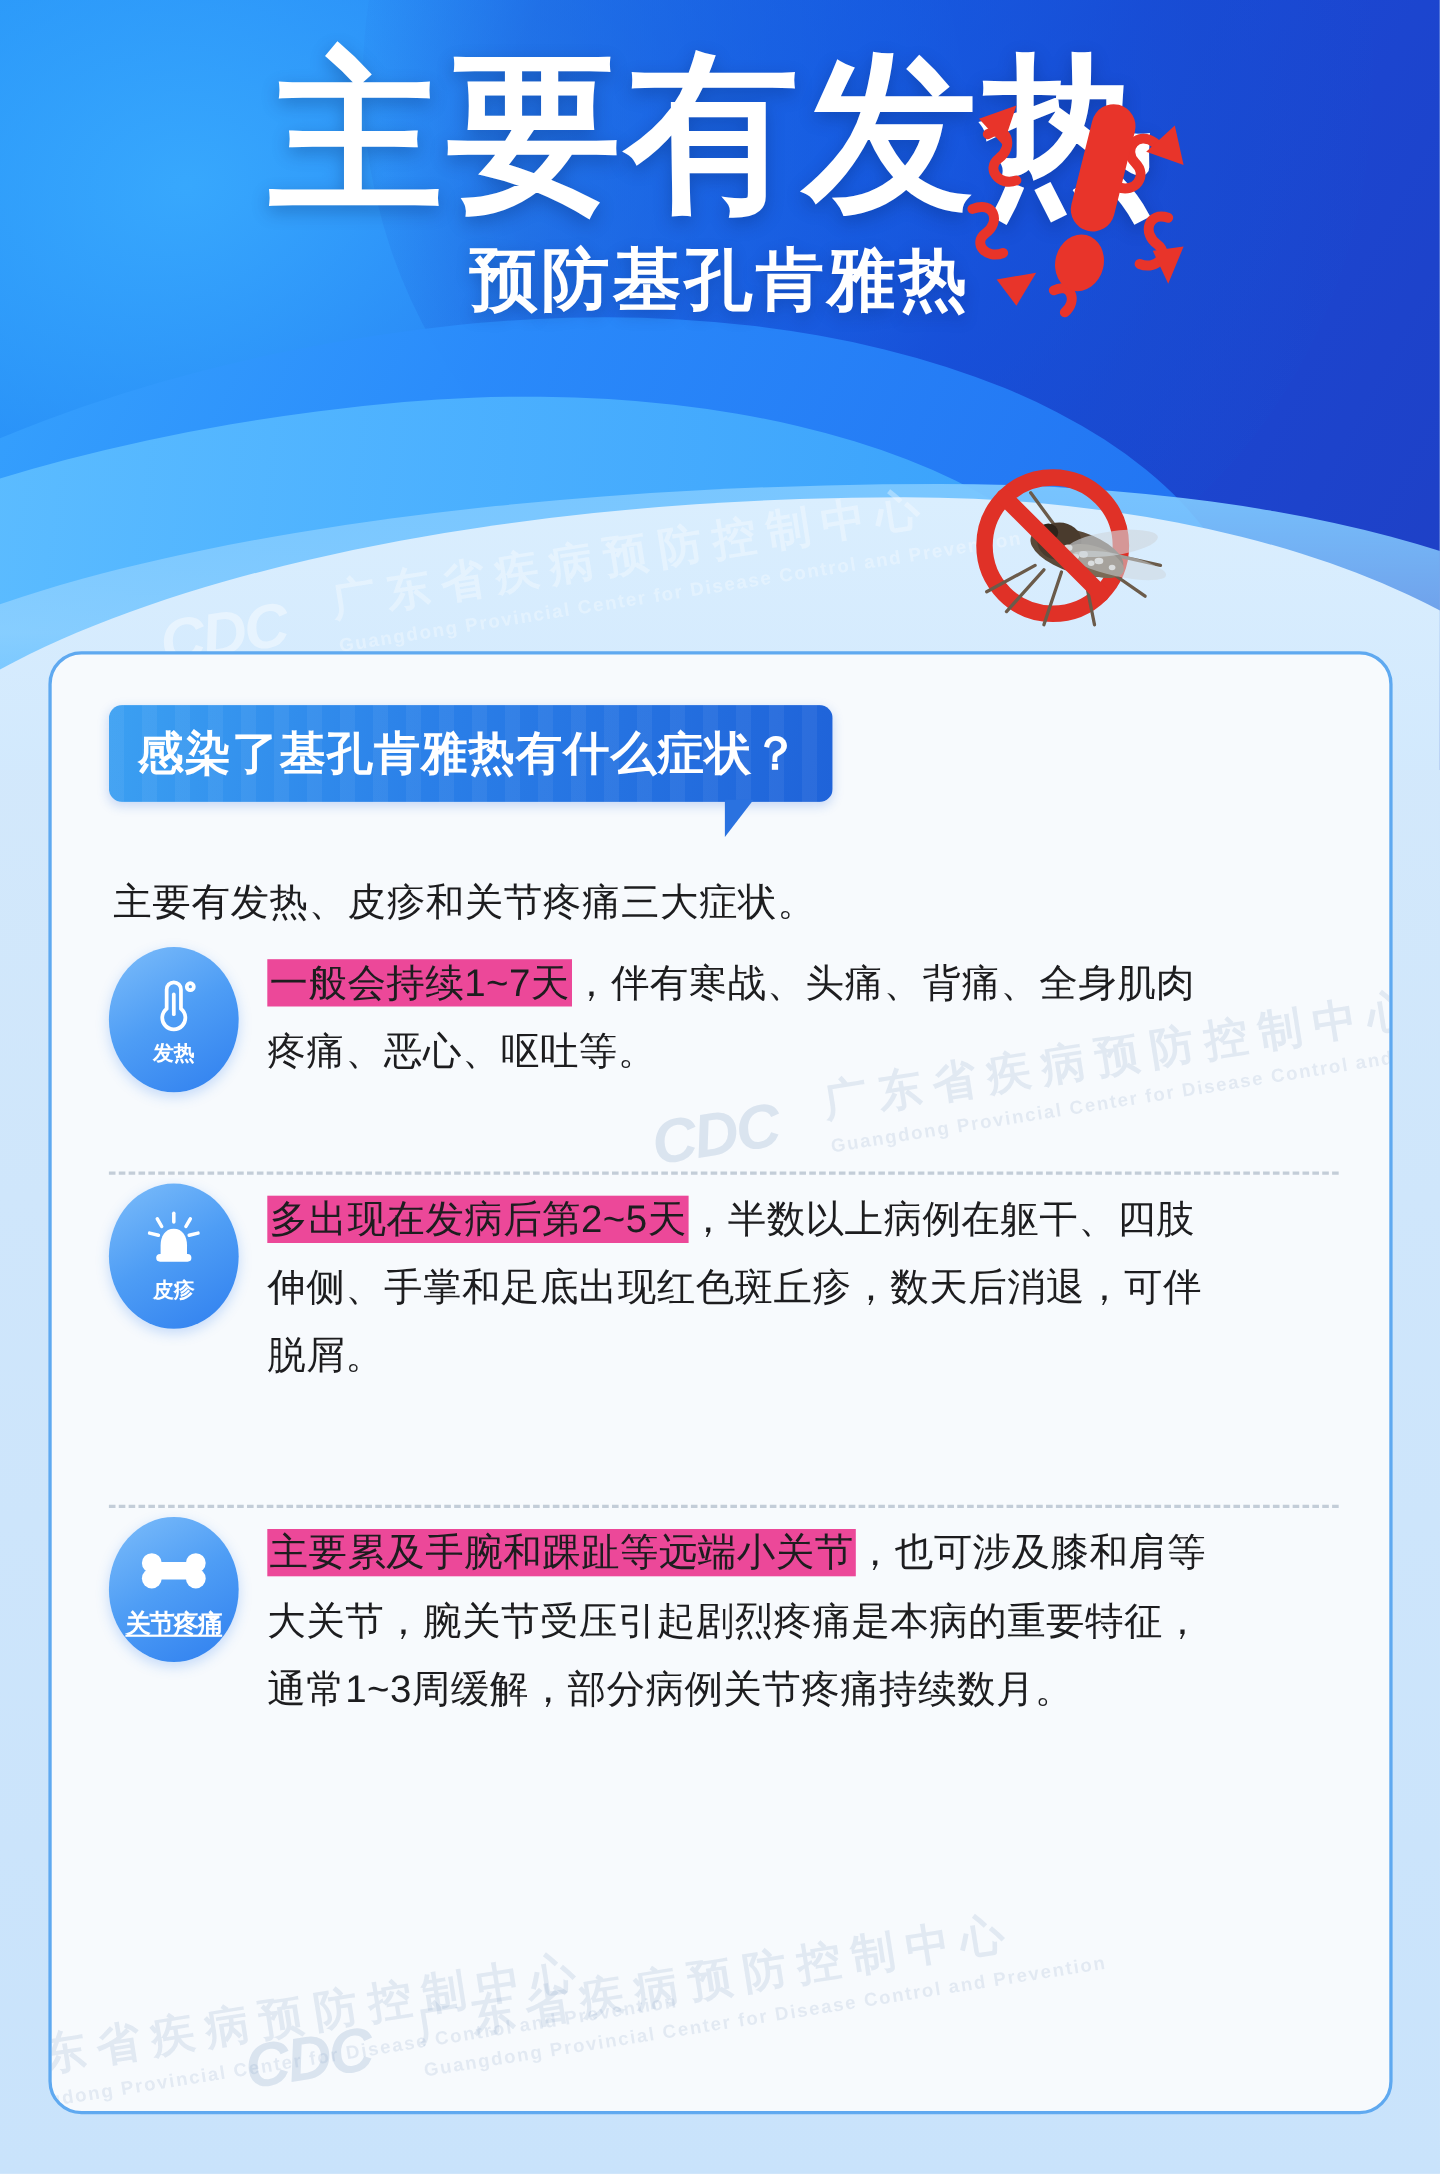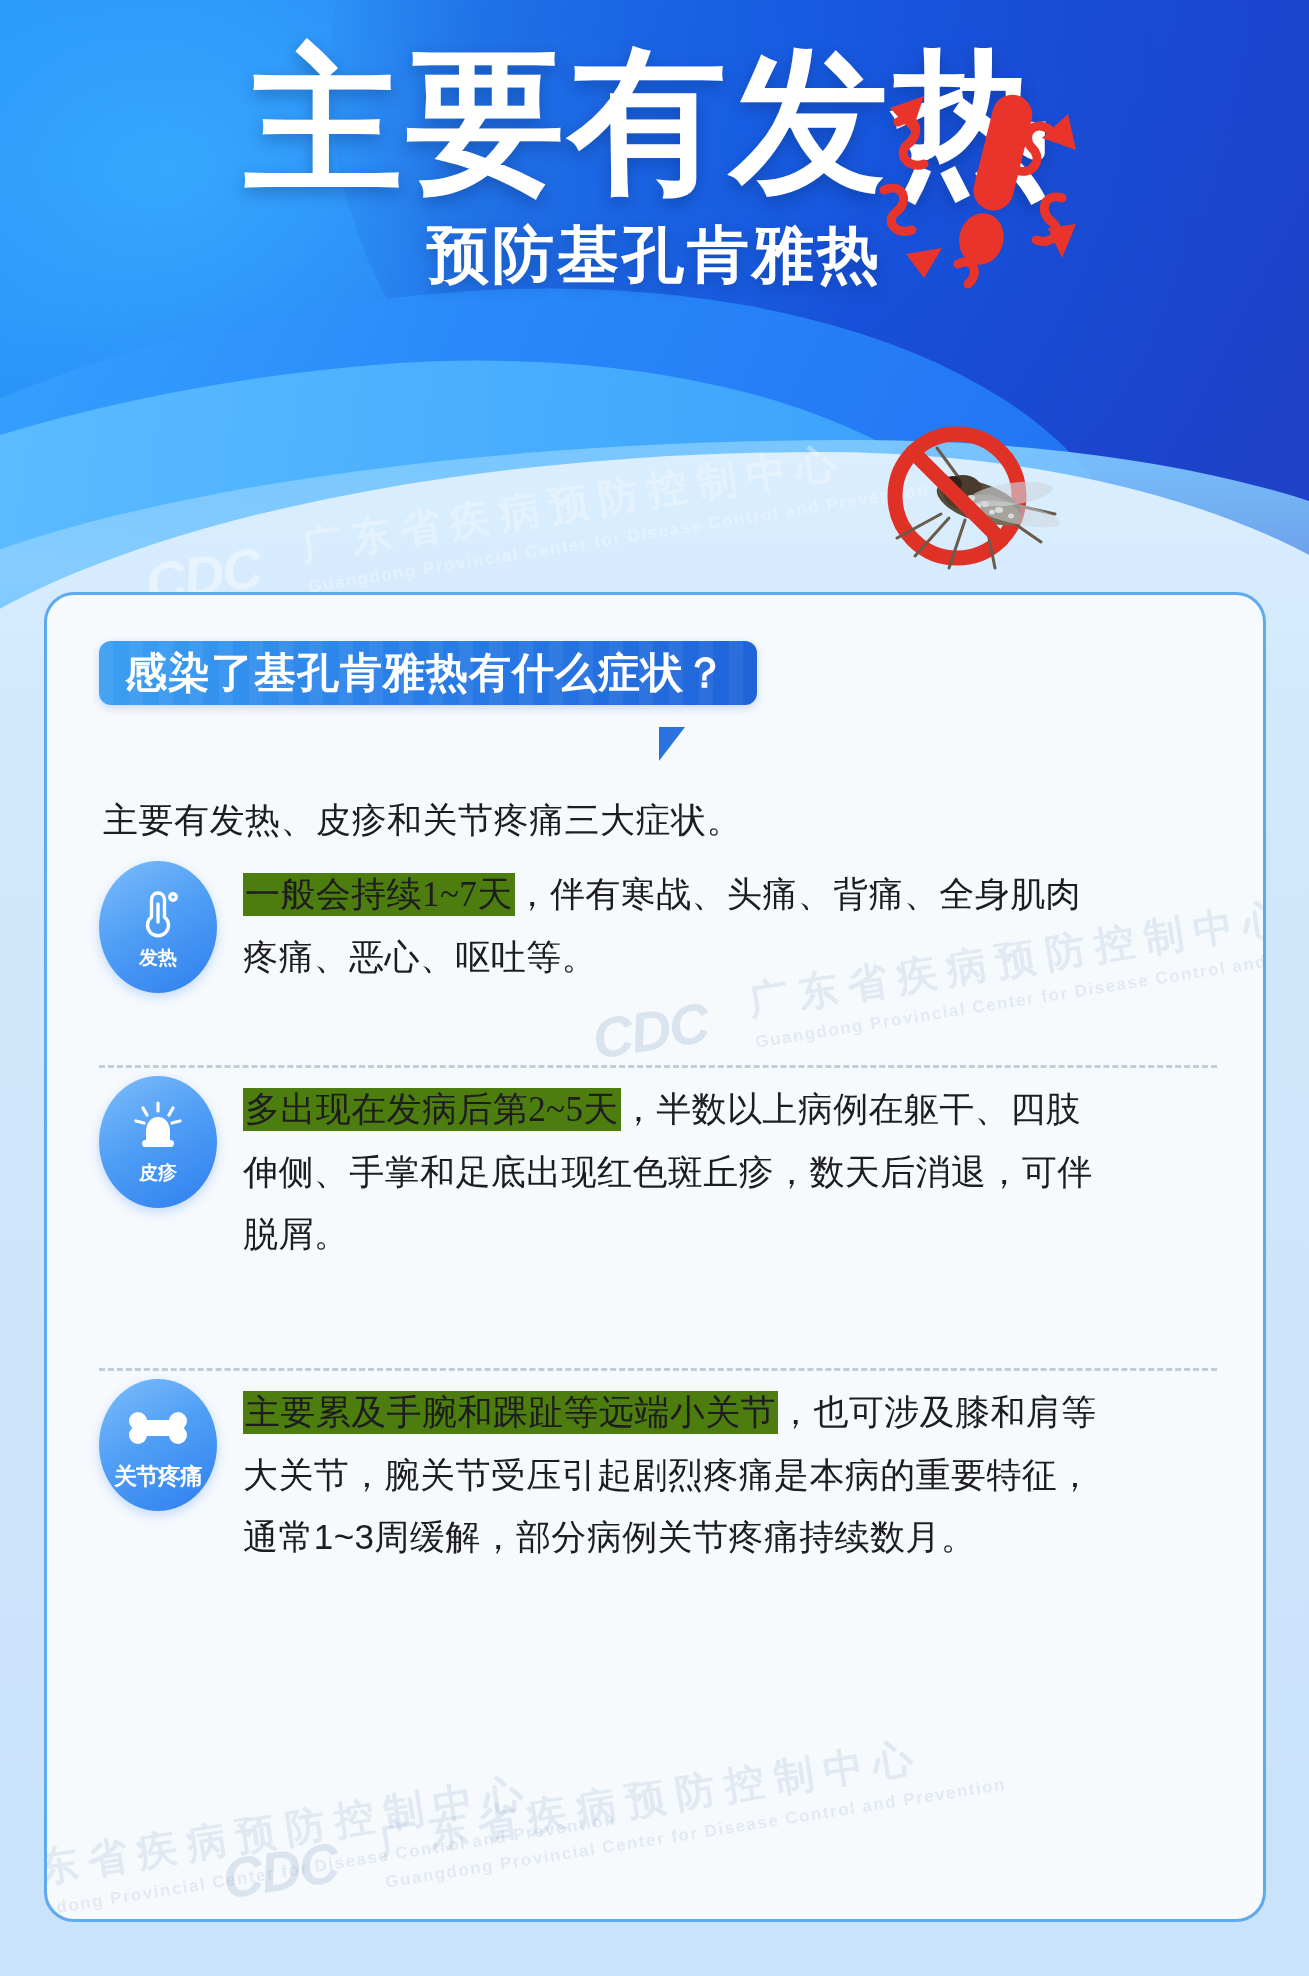--- a/index.html
+++ b/index.html
@@ -163,21 +163,21 @@
     background: #f7fafd;
     border: 3px solid #5fa9f0;
     border-radius: 30px;
     z-index: 10;
     overflow: hidden;
   }
 
   .q-banner {
     position: absolute;
     left: 52px; top: 46px;
-    height: 64px;
+    height: 88px;
     padding: 0 30px 0 26px;
     display: flex;
     align-items: center;
     border-radius: 12px;
     background:
       repeating-linear-gradient(90deg, rgba(255,255,255,0.055) 0px, rgba(255,255,255,0.055) 14px, rgba(255,255,255,0.0) 14px, rgba(255,255,255,0.0) 30px),
       linear-gradient(100deg, #3ba0f2 0%, #2a7fe8 45%, #1f63d9 100%);
     box-shadow: 0 3px 10px rgba(31,99,217,0.22);
     justify-content: center;
   }
@@ -238,36 +238,35 @@
   }
   .icon-badge .glyph { height: 58px; display: flex; align-items: center; justify-content: center; }
   .icon-badge .lbl {
     margin-top: 4px;
     font-size: 19px;
     font-weight: 900;
     color: #ffffff;
     letter-spacing: 0px;
     white-space: nowrap;
   }
-  .icon-badge .lbl-sm { font-size: 23px; letter-spacing: -1px; }
+  .icon-badge .lbl-sm { font-size: 23px; letter-spacing: -1px; text-decoration: underline; }
 
   .row-text {
     margin-left: 26px;
     padding-top: 10px;
     font-size: 35px;
     line-height: 62px;
     color: #1d1d1f;
     letter-spacing: .4px;
     max-width: 860px;
   }
   .hl {
-    background: #4d7c0f;
+    background: #ec4899;
     padding: 2px 2px;
     box-decoration-break: clone;
-    font-family: Liberation Serif, serif;
     -webkit-box-decoration-break: clone;
   }
 
   
   .wm-card-1 { left: 700px; top: 330px; transform: rotate(-9deg); }
   .wm-card-2 { left: 330px; top: 1170px; transform: rotate(-9deg); }
   .wm-card-3 { left: -60px; top: 1205px; transform: rotate(-9deg); }
 
   .footer-fade {
     position: absolute;

